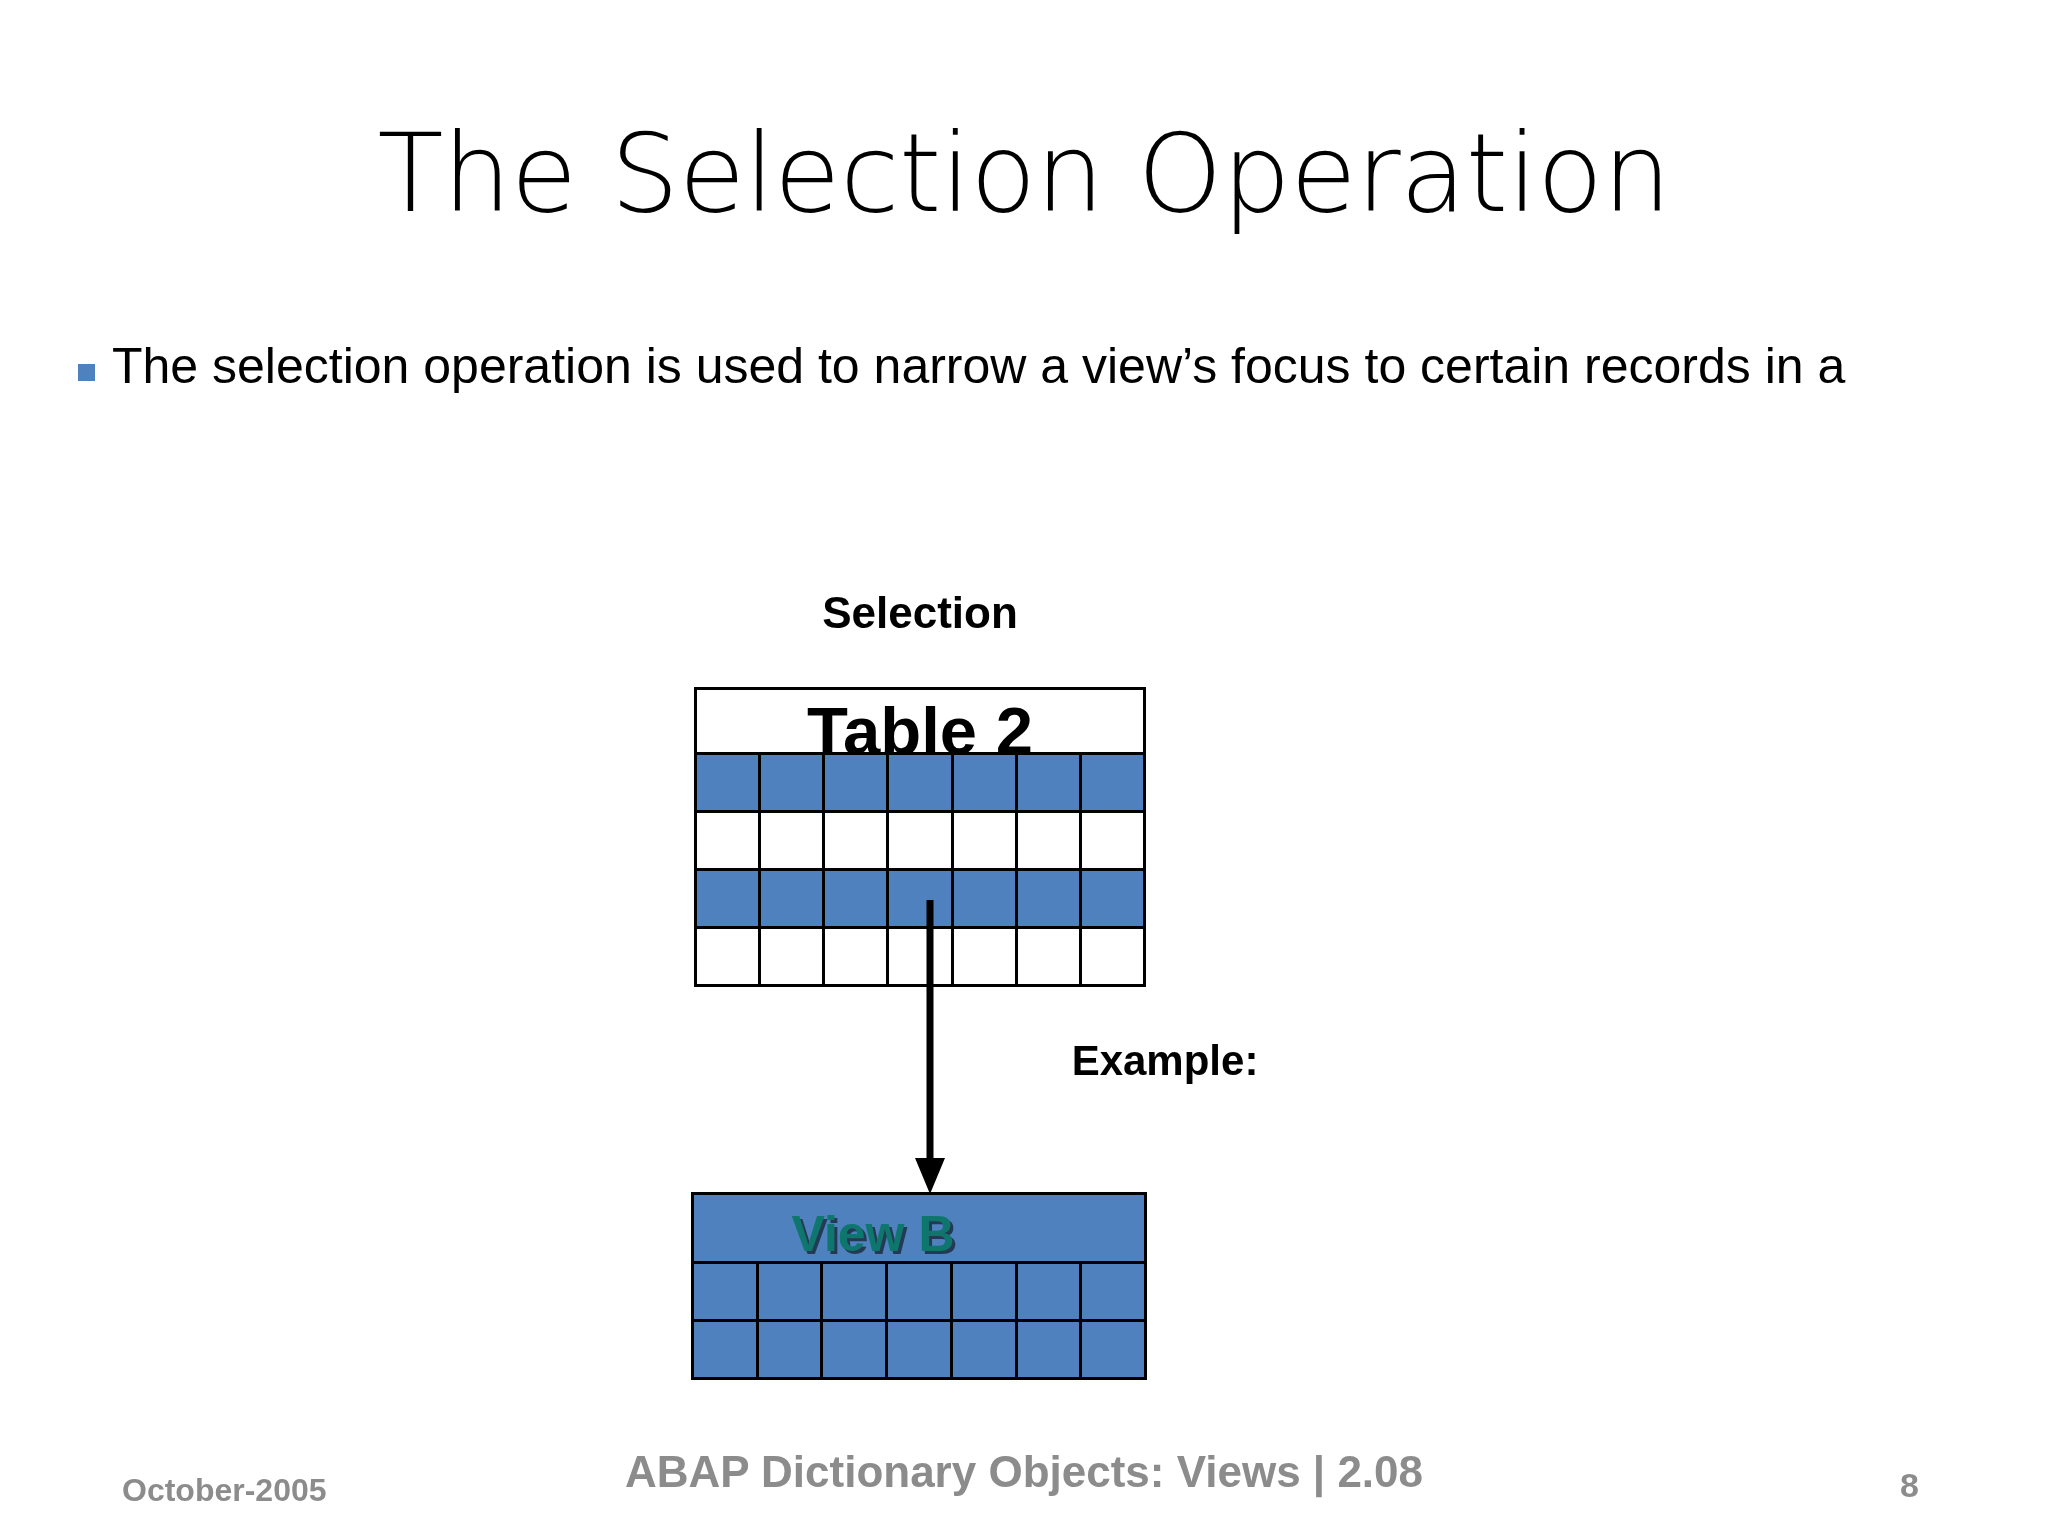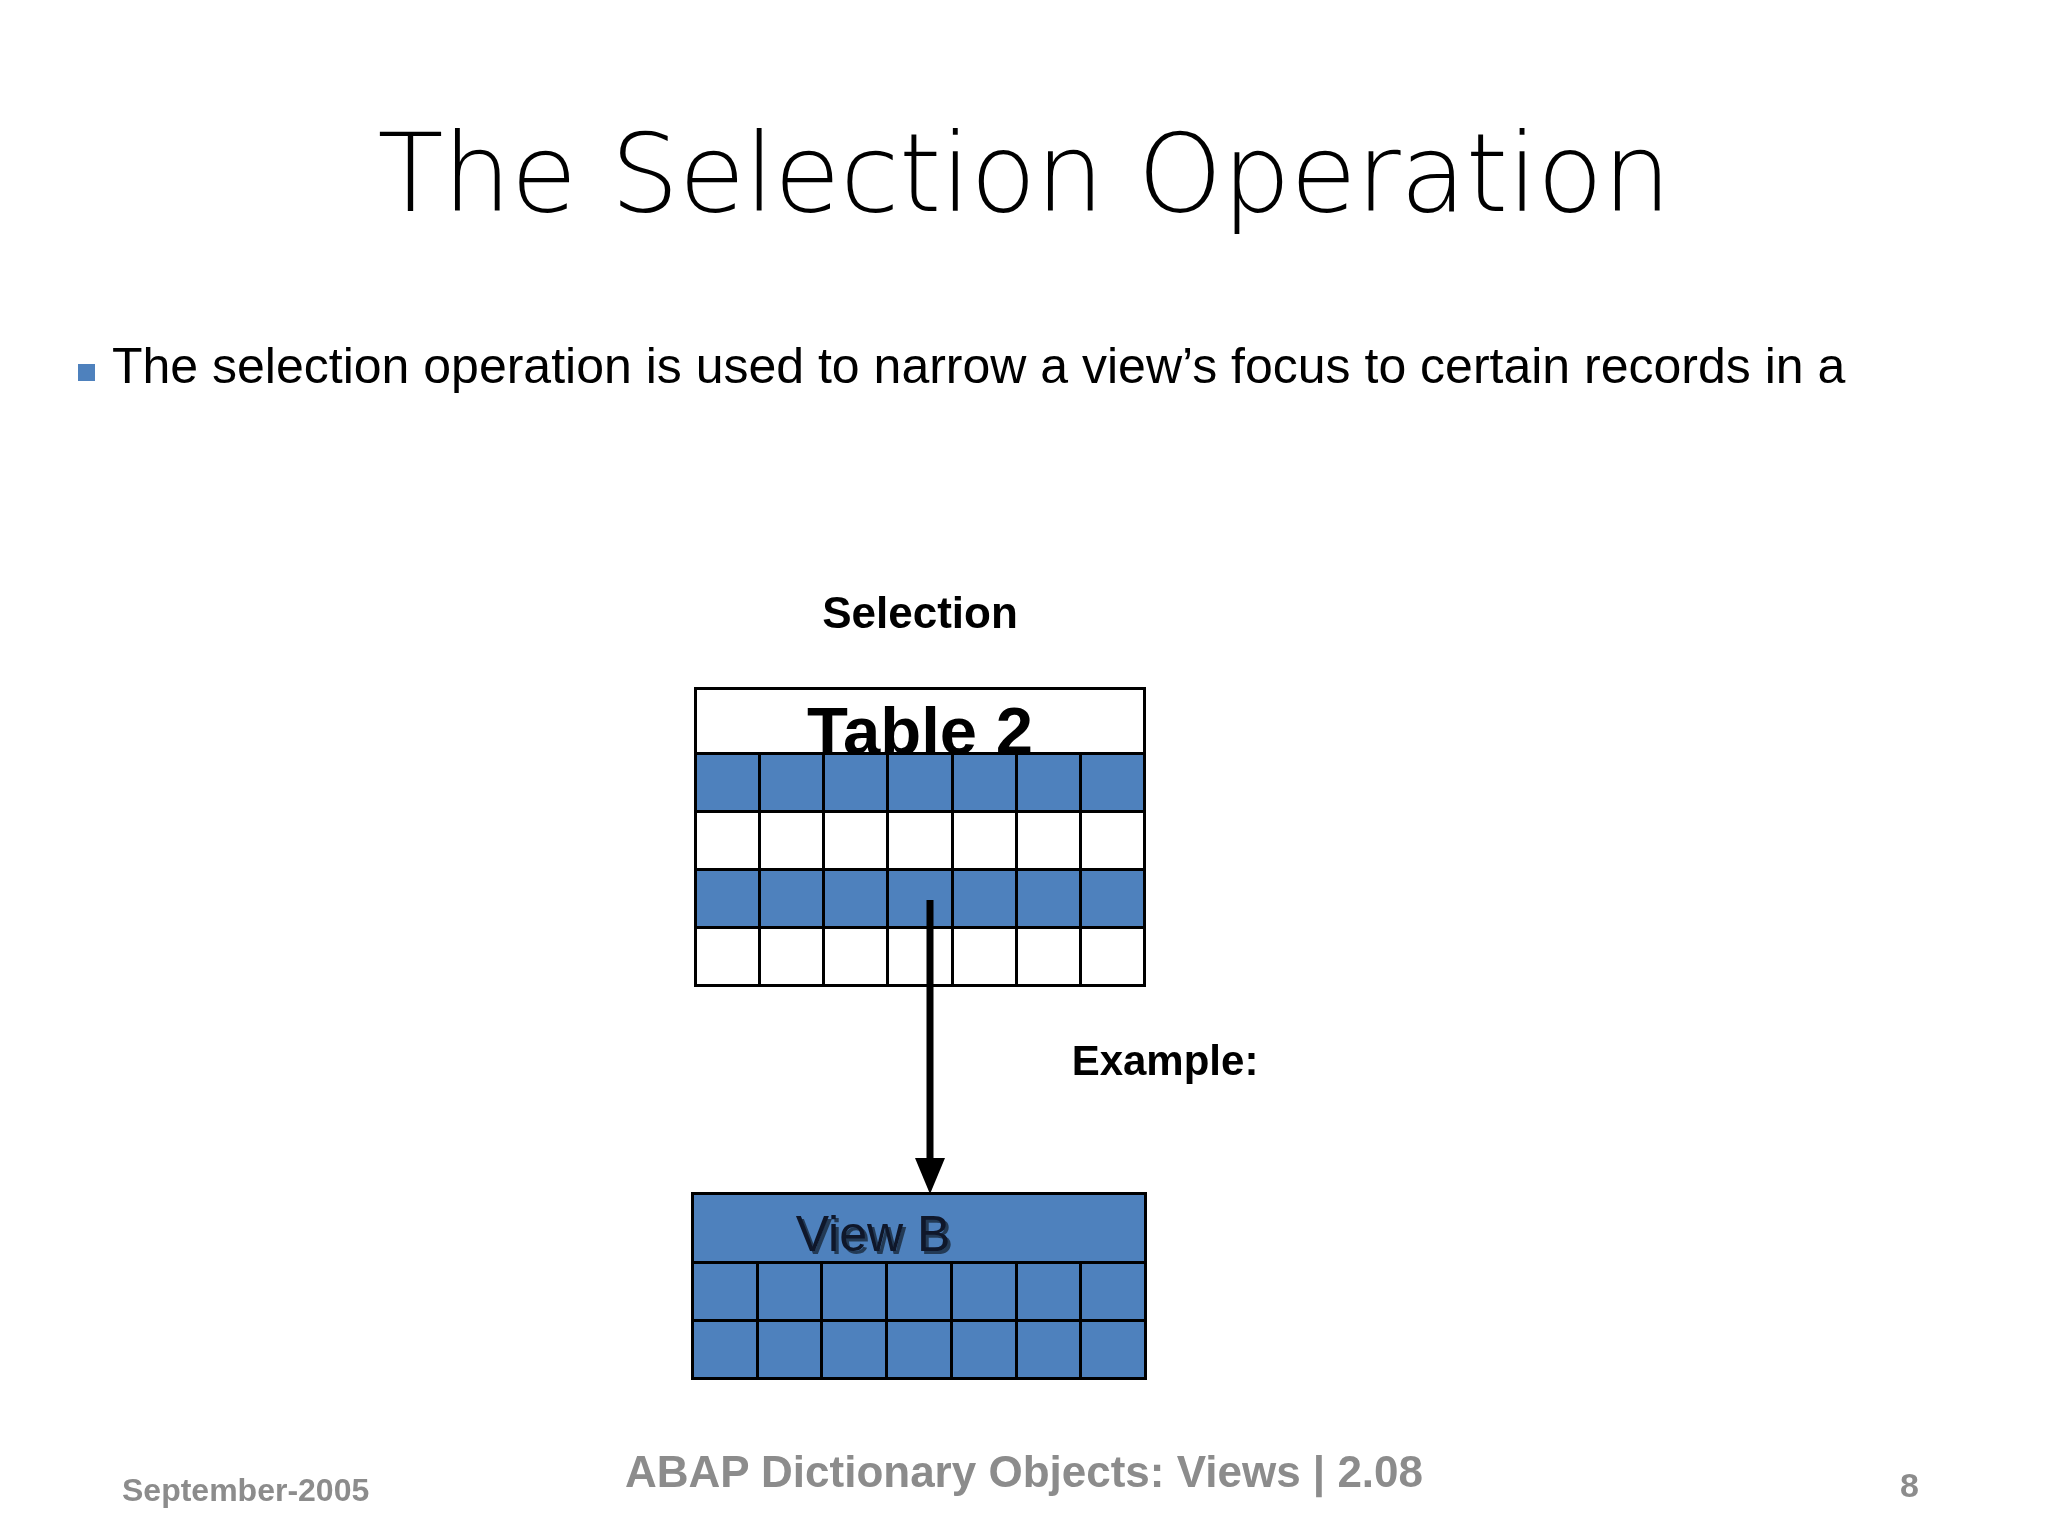--- a/index.html
+++ b/index.html
@@ -181,23 +181,23 @@
   #viewb .grid-row .cell:last-child {
     border-right: none;
   }
   #viewb-label {
     position: absolute;
     left: 691px;
     top: 1205px;
     width: 364px;
     text-align: center;
     font-family: "Liberation Sans", sans-serif;
-    font-weight: normal;
+    font-weight: bold;
     font-size: 50px;
-    color: #0f172a;
+    color: #0f766e;
     text-shadow: 3px 3px 0 rgba(0,0,0,0.55);
     pointer-events: none;
   }
 
   
   .footer-text {
     position: absolute;
     font-family: "Liberation Sans", sans-serif;
     font-weight: bold;
     color: #8C8C8C;
@@ -314,17 +314,17 @@
       <div class="cell"></div>
       <div class="cell"></div>
       <div class="cell"></div>
       <div class="cell"></div>
     </div>
   </div>
 
   <div id="viewb-label">View B</div>
 </div>
 
-<div class="footer-text" id="footer-date">September-2005</div>
+<div class="footer-text" id="footer-date">October-2005</div>
 
 <div class="footer-text" id="footer-center">ABAP Dictionary Objects:  Views | 2.08</div>
 
 <div class="footer-text" id="footer-page">8</div>
 
 </body></html>

